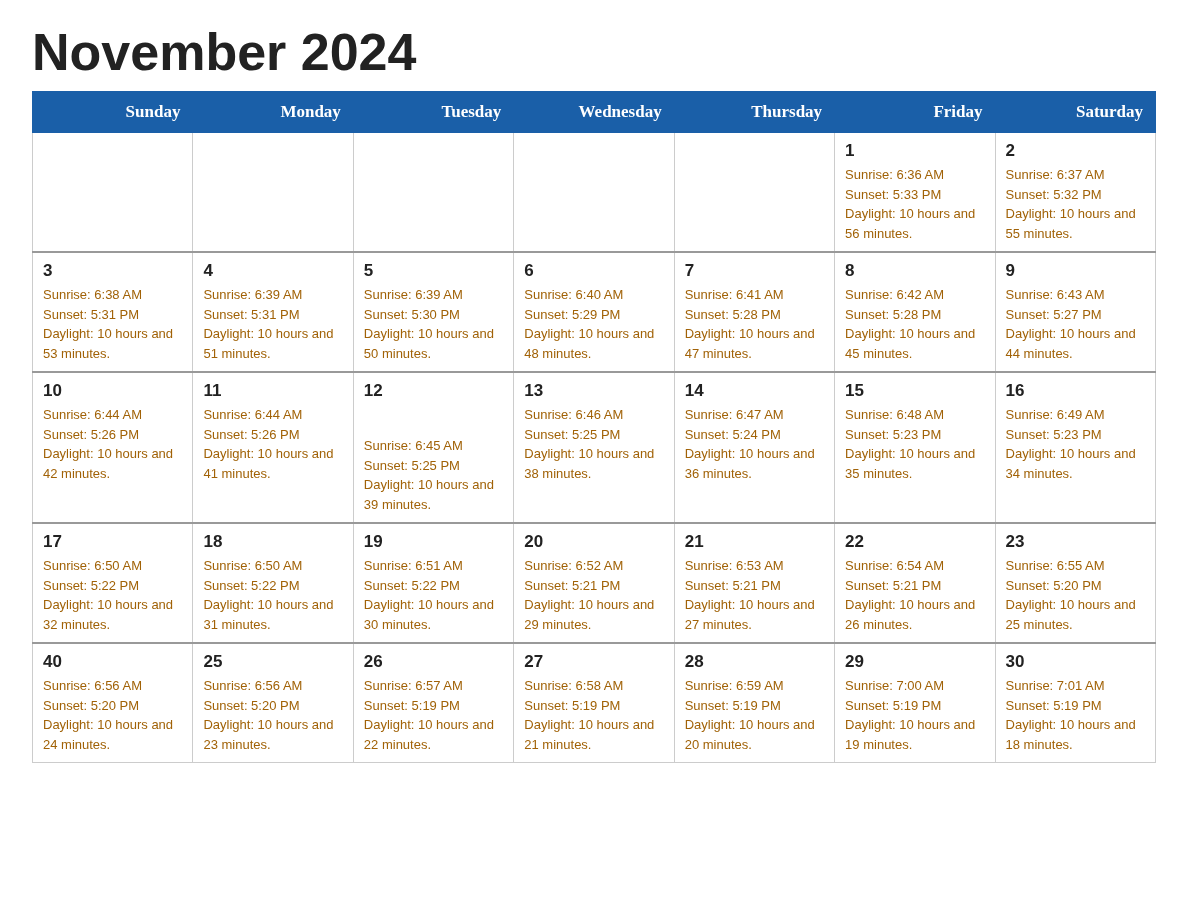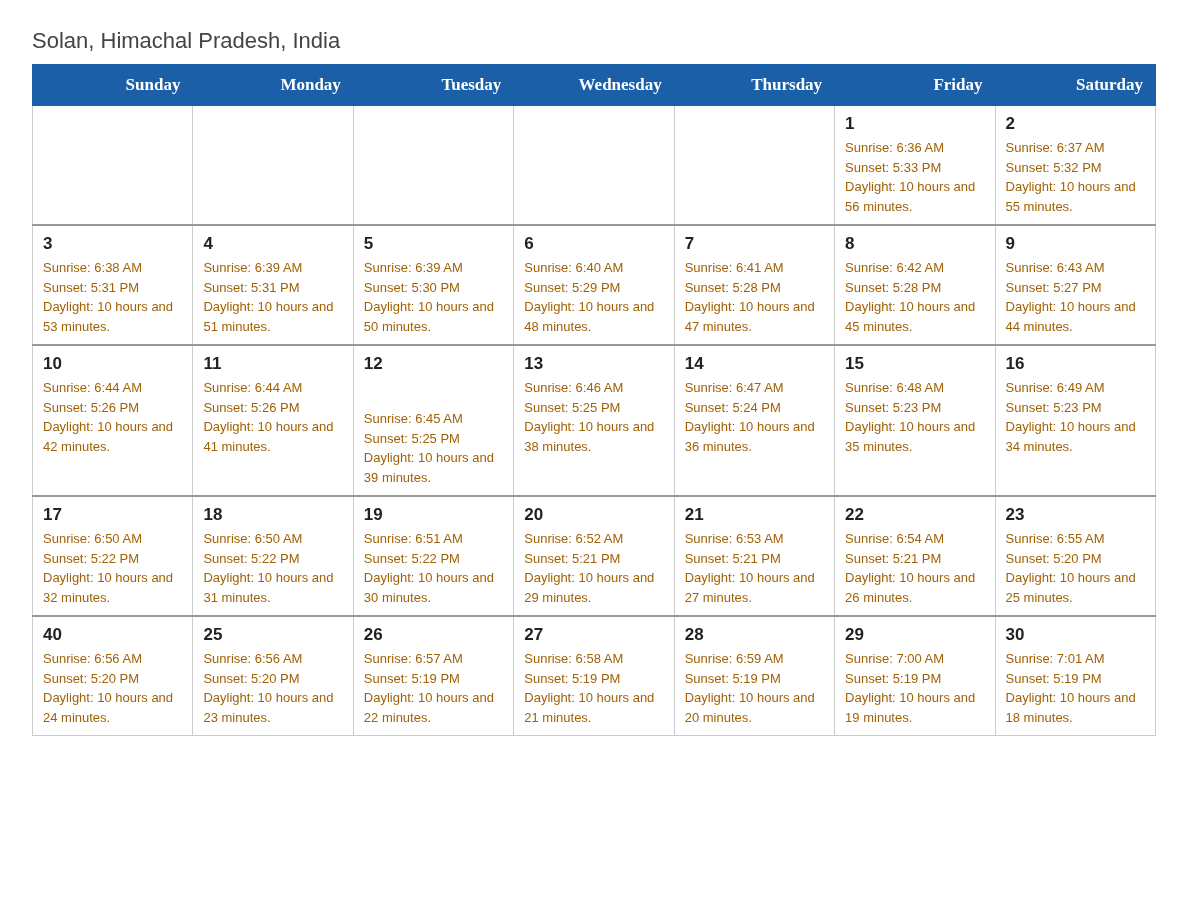--- a/index.html
+++ b/index.html
@@ -103,21 +103,21 @@
     }
     tr:not(:last-child) td {
       border-bottom: 2px solid #999;
     }
   </style>
 </head>
 <body>
 
 <div class="header-row">
   <div class="title-block">
-    <div class="location-title">Solan, Himachal Pradesh, India</div>
+    <div class="month-title">November 2024</div>
   </div>
 </div>
 
 <table class="calendar">
   <thead>
     <tr>
     <th>Sunday</th>
         <th>Monday</th>
         <th>Tuesday</th>
         <th>Wednesday</th>

